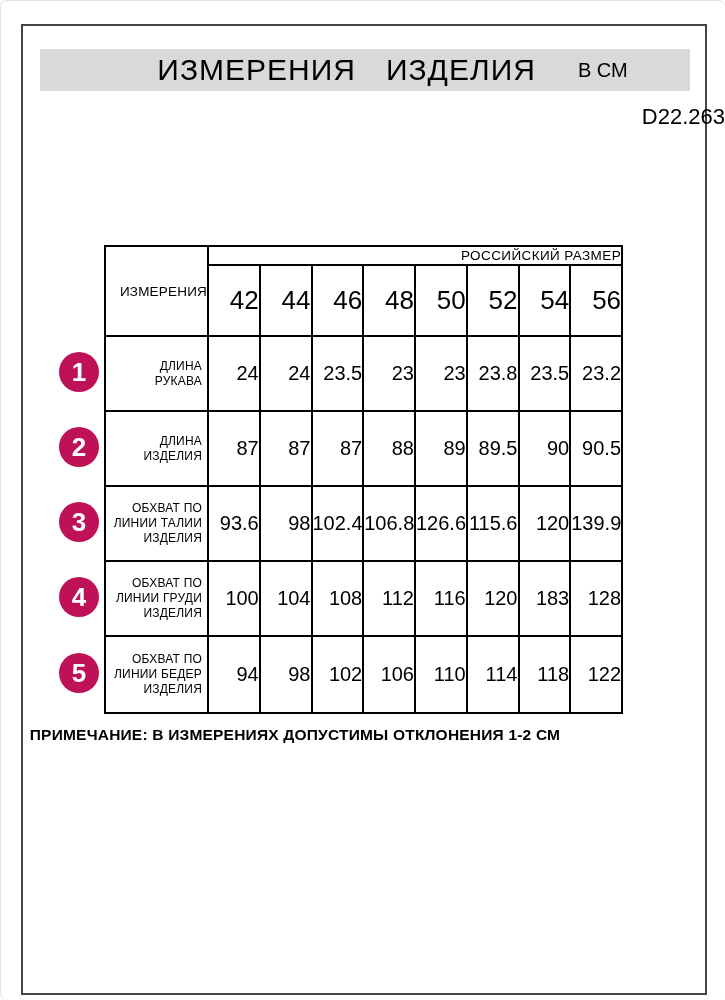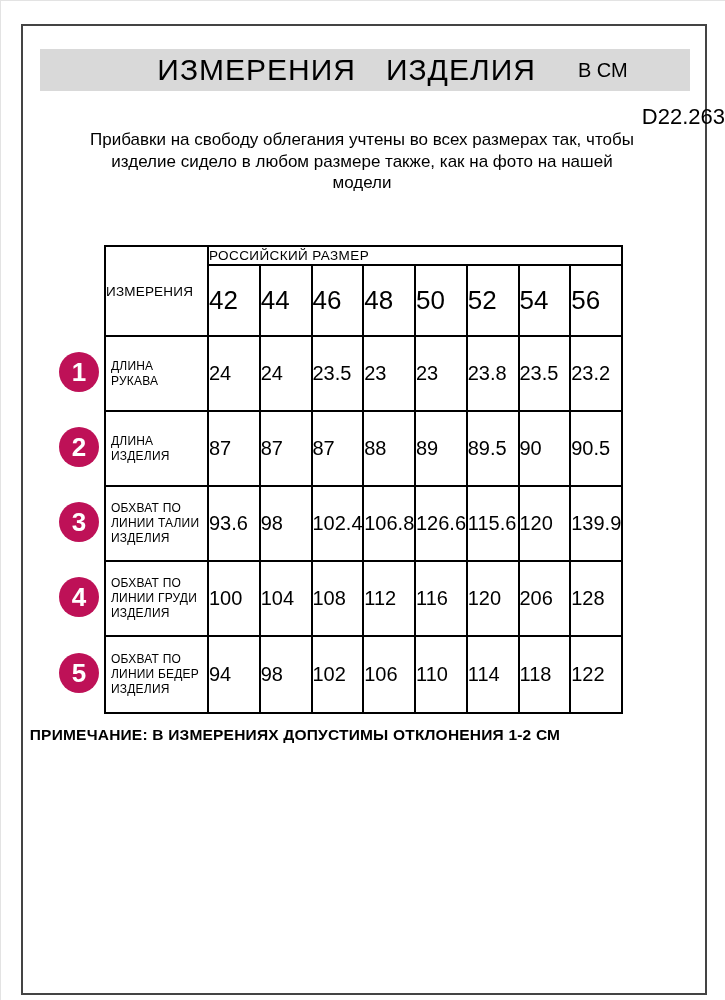--- a/index.html
+++ b/index.html
@@ -14,20 +14,21 @@
     font-family:"Liberation Sans", sans-serif;
     color:#000;
   }
   .screen{
     position:relative;
     width:725px;
     height:1000px;
     background:#ffffff;
     overflow:hidden;
     box-shadow:inset 0 1px 0 #e3e3e3, inset 1px 0 0 #e3e3e3;
+    border-radius:7px;
   }
   .page-frame{
     position:absolute;
     left:21px; top:24px;
     width:686px; height:971px;
     border:2px solid var(--frame);
     background:#ffffff;
   }
   .title-bar{
     position:absolute;
@@ -57,21 +58,21 @@
   }
   .size-table{
     position:absolute;
     left:104px; top:245px;
     width:517px;
     border-collapse:collapse;
     table-layout:fixed;
   }
   .size-table th, .size-table td{
     border:2px solid var(--line);
-    text-align:left;
+    text-align:right;
     vertical-align:middle;
     font-weight:normal;
     overflow:hidden;
   }
   .group-header-row{height:19px;}
   .group-header{font-size:13.5px; letter-spacing:.4px;}
   .measurements-header{font-size:13.5px; letter-spacing:.2px;}
   .sizes-row{height:71px;}
   .size-cell{font-size:26px; font-weight:bold;}
   .size-table tbody tr{height:75px;}
@@ -108,21 +109,20 @@
   <div class="page-frame"></div>
 
   <div class="title-bar">
     <span class="title-main">ИЗМЕРЕНИЯ</span>
     <span class="title-bold">ИЗДЕЛИЯ</span>
     <span class="title-unit">В СМ</span>
   </div>
 
   <div class="product-code">D22.263</div>
 
-  <div class="description">Прибавки на свободу облегания учтены во всех размерах так, чтобы изделие сидело в любом размере также, как на фото на нашей модели</div>
 
   <table class="size-table">
     <colgroup>
       <col style="width:103px">
       <col span="8" style="width:51.75px">
     </colgroup>
     <thead>
       <tr class="group-header-row">
         <th class="measurements-header" rowspan="2">ИЗМЕРЕНИЯ</th>
         <th class="group-header" colspan="8">РОССИЙСКИЙ РАЗМЕР</th>
@@ -173,21 +173,21 @@
           <td class="value-cell">139.9</td>
         </tr>
         <tr>
           <td class="label-cell">ОБХВАТ ПО ЛИНИИ ГРУДИ ИЗДЕЛИЯ</td>
           <td class="value-cell">100</td>
           <td class="value-cell">104</td>
           <td class="value-cell">108</td>
           <td class="value-cell">112</td>
           <td class="value-cell">116</td>
           <td class="value-cell">120</td>
-          <td class="value-cell">206</td>
+          <td class="value-cell">183</td>
           <td class="value-cell">128</td>
         </tr>
         <tr>
           <td class="label-cell">ОБХВАТ ПО ЛИНИИ БЕДЕР ИЗДЕЛИЯ</td>
           <td class="value-cell">94</td>
           <td class="value-cell">98</td>
           <td class="value-cell">102</td>
           <td class="value-cell">106</td>
           <td class="value-cell">110</td>
           <td class="value-cell">114</td>

